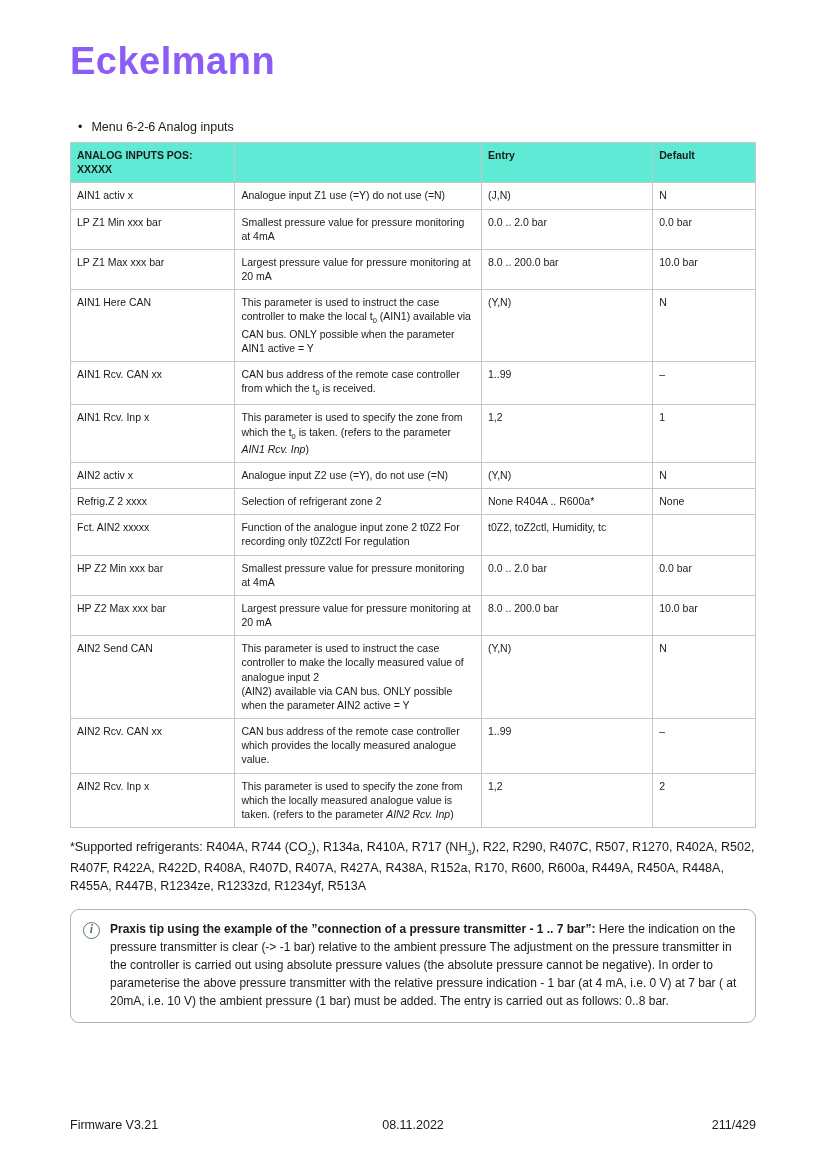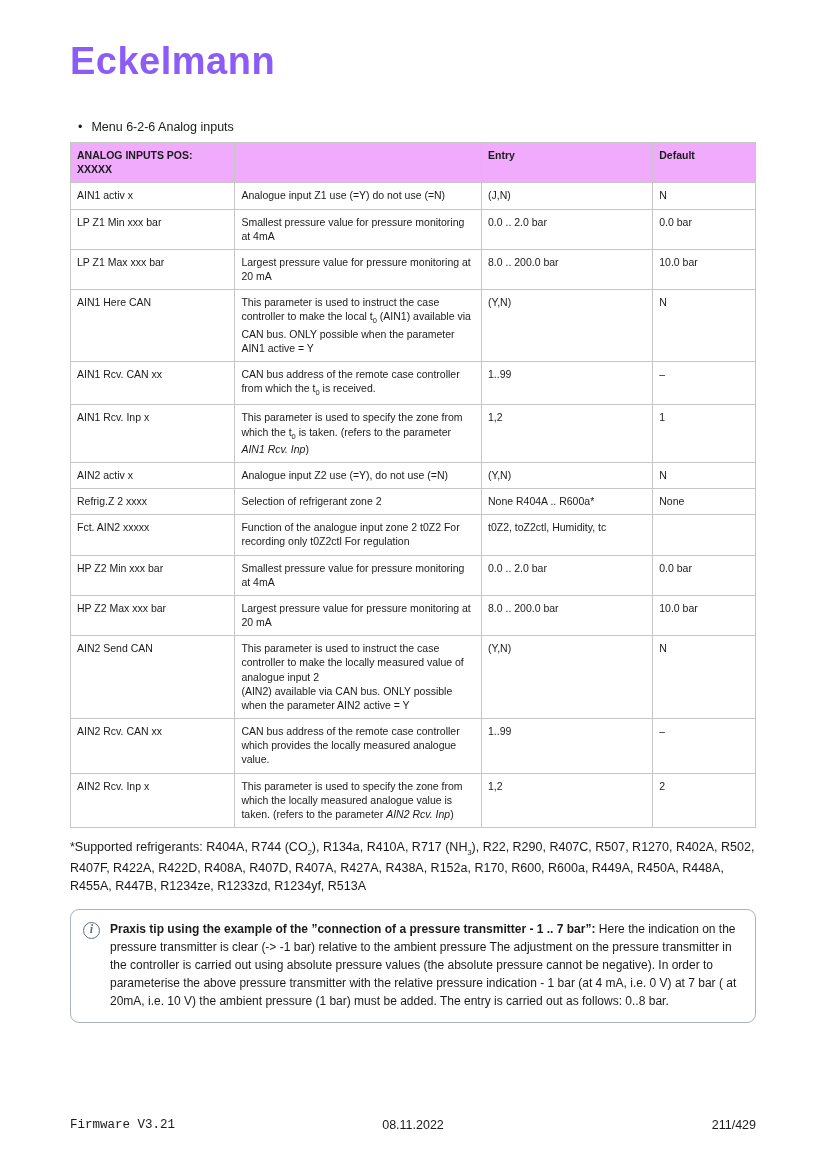--- a/index.html
+++ b/index.html
@@ -39,21 +39,21 @@
     line-height: 1.35;
   }
   table.params th, table.params td {
     border: 1px solid #c6c6c6;
     padding: 5px 6px 6px 6px;
     vertical-align: top;
     text-align: left;
     word-wrap: break-word;
   }
   table.params thead th {
-    background: #f0abfc;
+    background: #5eead4;
     font-weight: bold;
   }
   .col-param   { width: 24%; }
   .col-desc    { width: 36%; }
   .col-entry   { width: 25%; }
   .col-default { width: 15%; }
   th.prewrap { white-space: pre-line; }
   td sub, p sub { font-size: 7.5px; }
   td i { }
 
@@ -92,21 +92,21 @@
   }
   .tiptext .lead { font-weight: bold; }
 
   .footer {
     position: absolute;
     left: 70px; right: 71px;
     top: 1118px;
     display: flex;
     font-size: 12.5px;
   }
-  .footer .f-left  { flex: 1; text-align: left; font-family: Liberation Mono, monospace; }
+  .footer .f-left  { flex: 1; text-align: left; }
   .footer .f-mid   { flex: 1; text-align: center; }
   .footer .f-right { flex: 1; text-align: right; }
 </style>
 </head>
 <body>
 
 <div class="page">
 
   <div class="logo">Eckelmann</div>
 

